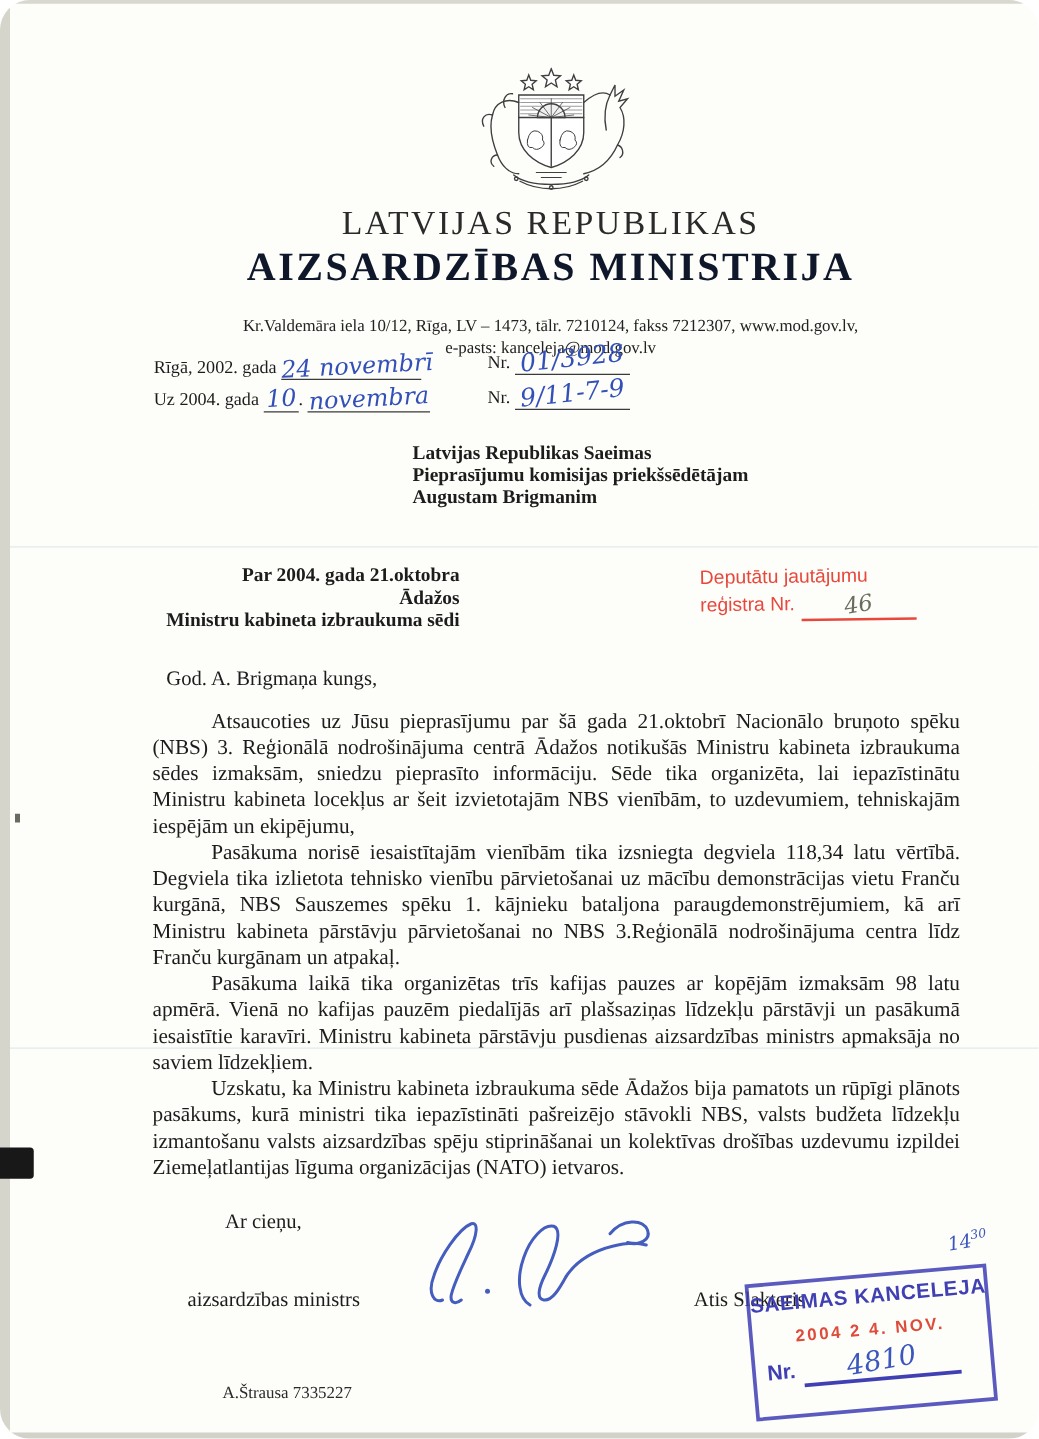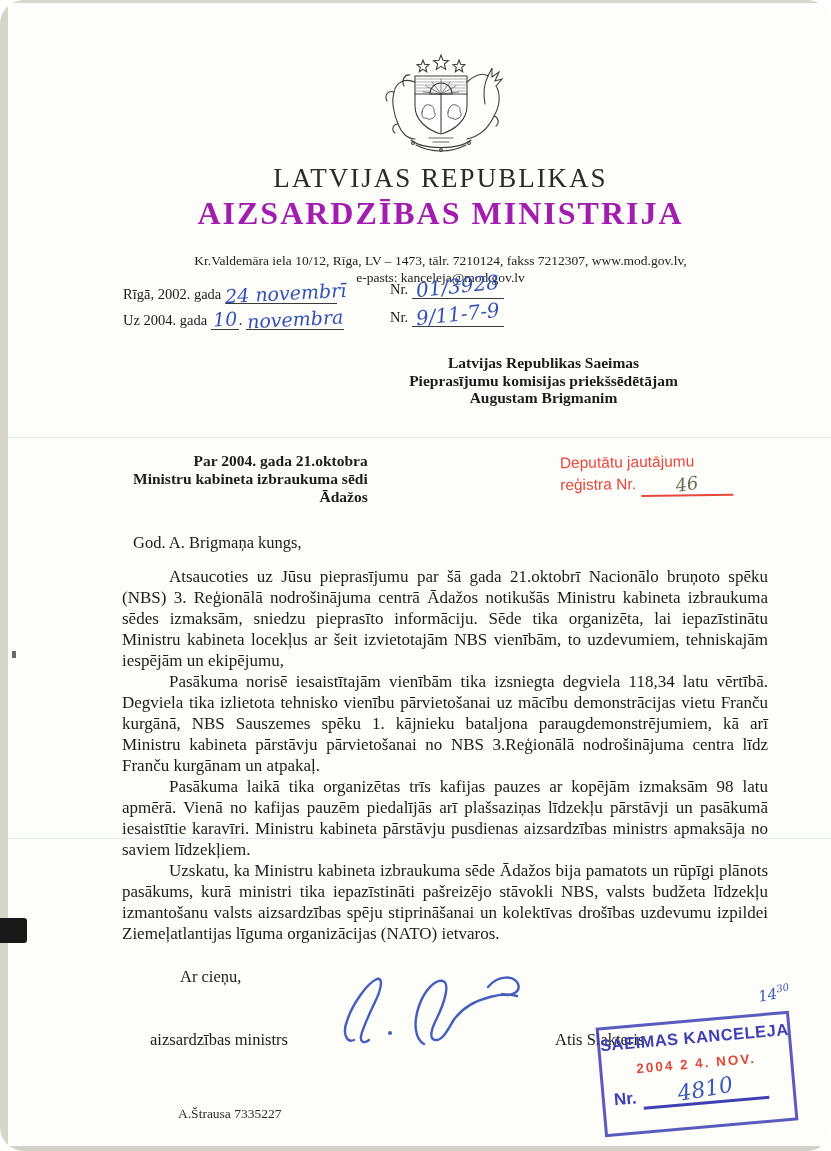--- a/index.html
+++ b/index.html
@@ -11,35 +11,35 @@
   .edge-bottom{position:absolute;left:0;top:1146px;width:831px;height:5px;background:#d2d2c9;}
   .black-mark{position:absolute;left:0;top:918px;width:27px;height:25px;background:#181818;border-radius:0 3px 3px 0;}
   .speck{position:absolute;left:12px;top:651px;width:4px;height:7px;background:#6a6a60;}
   .fold{position:absolute;left:8px;width:823px;height:1px;background:rgba(150,185,205,0.28);}
   .fold1{top:437px;} .fold2{top:838px;}
 
   
   .letterhead{position:absolute;top:54px;left:50px;width:781px;text-align:center;}
   .coat{display:block;margin:0 auto;width:140px;height:102px;}
   .country{font-size:27px;letter-spacing:2px;color:#2a2a2a;margin-top:7px;}
-  .ministry{font-size:32px;font-weight:bold;letter-spacing:2px;color:#a21caf;margin-top:1px;}
+  .ministry{font-size:32px;font-weight:bold;letter-spacing:2px;color:#0f172a;margin-top:1px;}
   .addr{font-size:13.5px;color:#222;margin-top:21px;}
   .email{font-size:13.5px;color:#222;margin-top:1px;}
 
   
   .refcell{position:absolute;font-size:14.5px;white-space:nowrap;}
   .r1l{top:283px;left:123px;} .r1r{top:277px;left:390px;}
   .r2l{top:309px;left:123px;} .r2r{top:305px;left:390px;}
   .uline{display:inline-block;border-bottom:1px solid #3a3a3a;text-align:center;vertical-align:baseline;}
   .u-month{width:112px;} .u-nr{width:92px;} .u-day{width:28px;} .u-month2{width:98px;}
   .hw{font-family:"DejaVu Serif",serif;font-style:italic;color:#3350b8;display:inline-block;
       font-size:19px;line-height:1;transform:rotate(-3deg) translateY(1px);}
   .hw-nr{font-size:20px;transform:rotate(-6deg) translateY(-1px);}
 
-  .addressee{position:absolute;top:354px;left:330px;width:427px;text-align:center;
+  .addressee{position:absolute;top:354px;left:330px;width:427px;text-align:left;
              font-weight:bold;font-size:15.5px;line-height:17.5px;}
   .subject{position:absolute;top:452px;left:133px;font-weight:bold;font-size:15.5px;line-height:18px;text-align:right;}
 
   .reg-stamp{position:absolute;top:451px;left:560px;font-family:"Liberation Sans",sans-serif;
              font-size:15.5px;line-height:22px;color:#e8473c;transform:rotate(-0.8deg);}
   .reg-uline{display:inline-block;width:92px;border-bottom:2px solid #e8473c;margin-left:5px;text-align:center;}
   .reg-hw{font-family:"DejaVu Serif",serif;font-style:italic;font-size:18px;color:#6b6b5c;
           display:inline-block;line-height:1;transform:rotate(-8deg) translateY(2px);}
 
   .salutation{position:absolute;top:533px;left:133px;font-size:16.5px;}
@@ -138,22 +138,22 @@
   </div>
 
   <div class="addressee">
     <div>Latvijas Republikas Saeimas</div>
     <div>Pieprasījumu komisijas priekšsēdētājam</div>
     <div>Augustam Brigmanim</div>
   </div>
 
   <div class="subject">
     <div>Par 2004. gada 21.oktobra</div>
+    <div>Ādažos</div>
     <div>Ministru kabineta izbraukuma sēdi</div>
-    <div>Ādažos</div>
   </div>
 
   <div class="reg-stamp">
     <div>Deputātu jautājumu</div>
     <div>
       <span>reģistra Nr.</span><span class="reg-uline"><span class="reg-hw">46</span></span>
     </div>
   </div>
 
   <div class="salutation">God. A. Brigmaņa kungs,</div>

